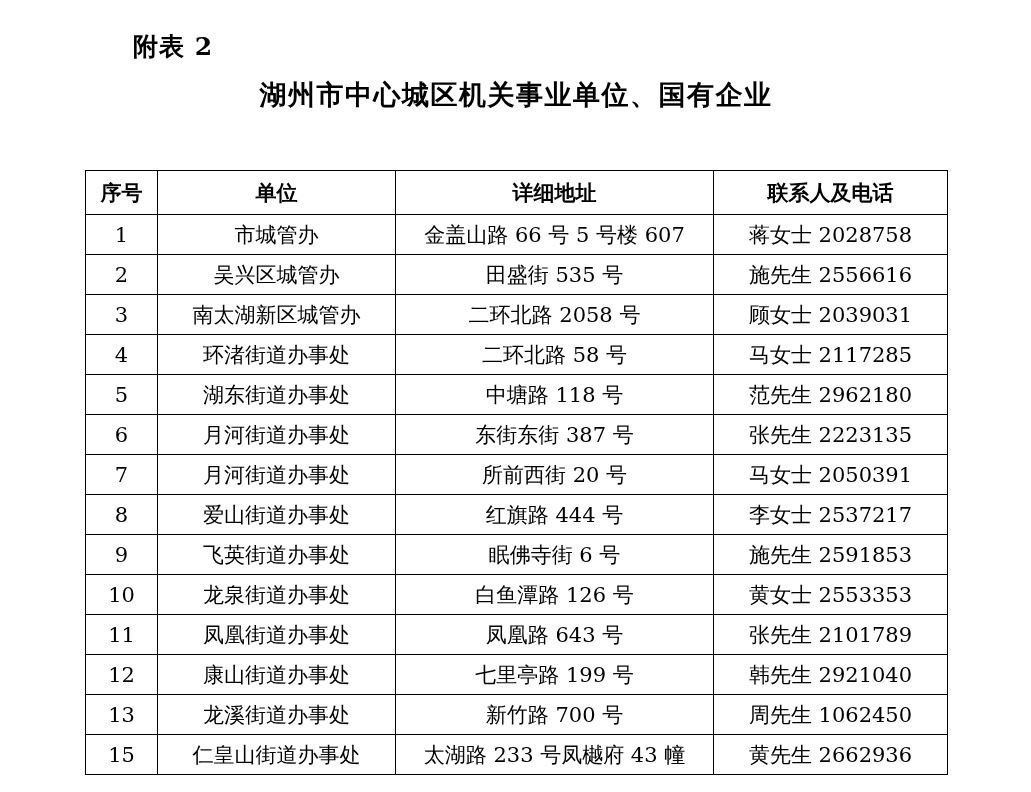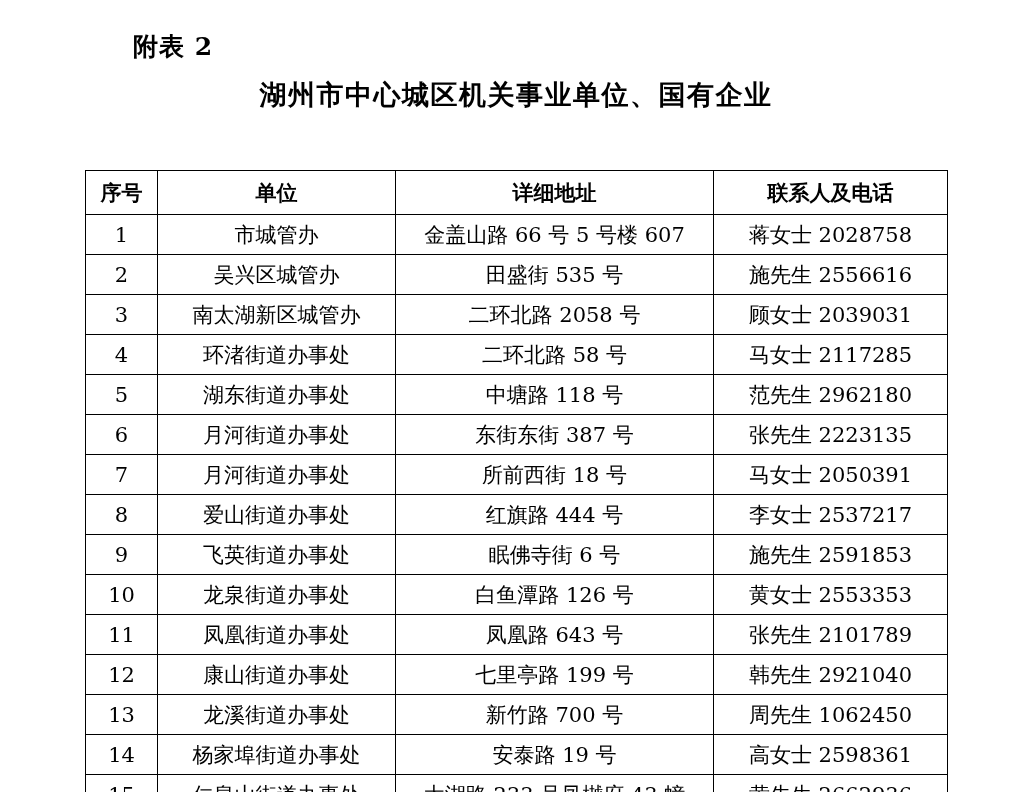--- a/index.html
+++ b/index.html
@@ -136,21 +136,21 @@
       </tr>
       <tr>
         <td class="num-cell">6</td>
         <td>月河街道办事处</td>
         <td>东街东街 387 号</td>
         <td>张先生 2223135</td>
       </tr>
       <tr>
         <td class="num-cell">7</td>
         <td>月河街道办事处</td>
-        <td>所前西街 18 号</td>
+        <td>所前西街 20 号</td>
         <td>马女士 2050391</td>
       </tr>
       <tr>
         <td class="num-cell">8</td>
         <td>爱山街道办事处</td>
         <td>红旗路 444 号</td>
         <td>李女士 2537217</td>
       </tr>
       <tr>
         <td class="num-cell">9</td>
@@ -176,26 +176,20 @@
         <td>七里亭路 199 号</td>
         <td>韩先生 2921040</td>
       </tr>
       <tr>
         <td class="num-cell">13</td>
         <td>龙溪街道办事处</td>
         <td>新竹路 700 号</td>
         <td>周先生 1062450</td>
       </tr>
       <tr>
-        <td class="num-cell">14</td>
-        <td>杨家埠街道办事处</td>
-        <td>安泰路 19 号</td>
-        <td>高女士 2598361</td>
-      </tr>
-      <tr>
         <td class="num-cell">15</td>
         <td>仁皇山街道办事处</td>
         <td>太湖路 233 号凤樾府 43 幢</td>
         <td>黄先生 2662936</td>
       </tr>
     </tbody>
   </table>
 
 </div>
 

